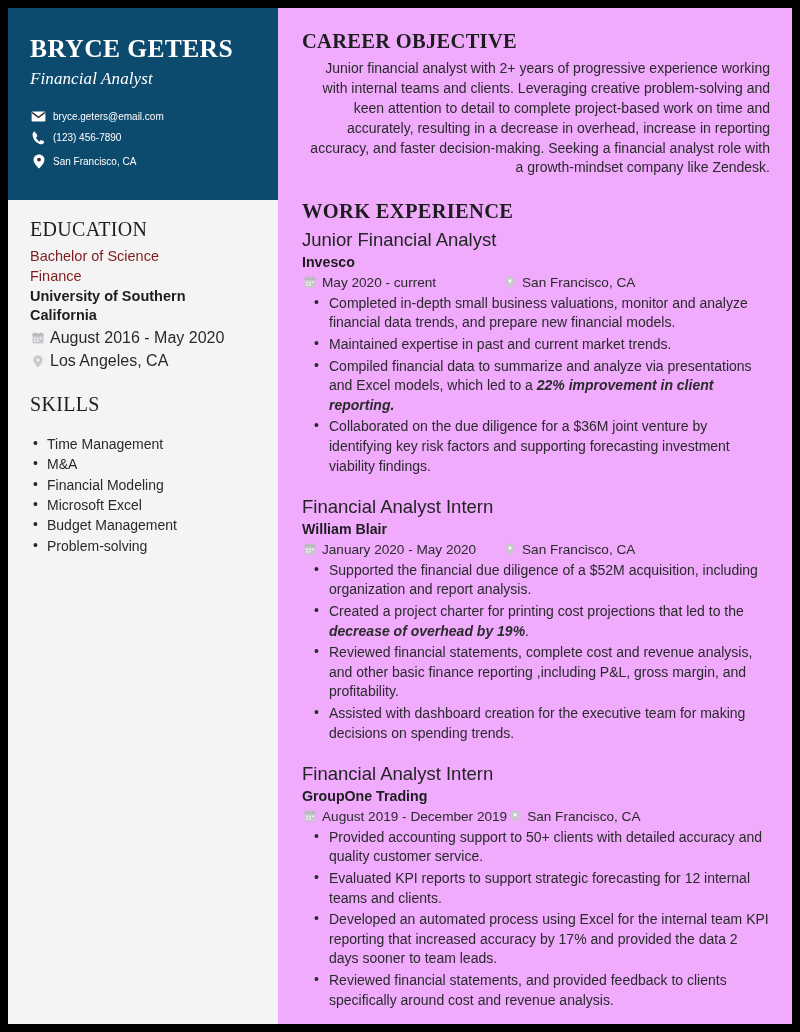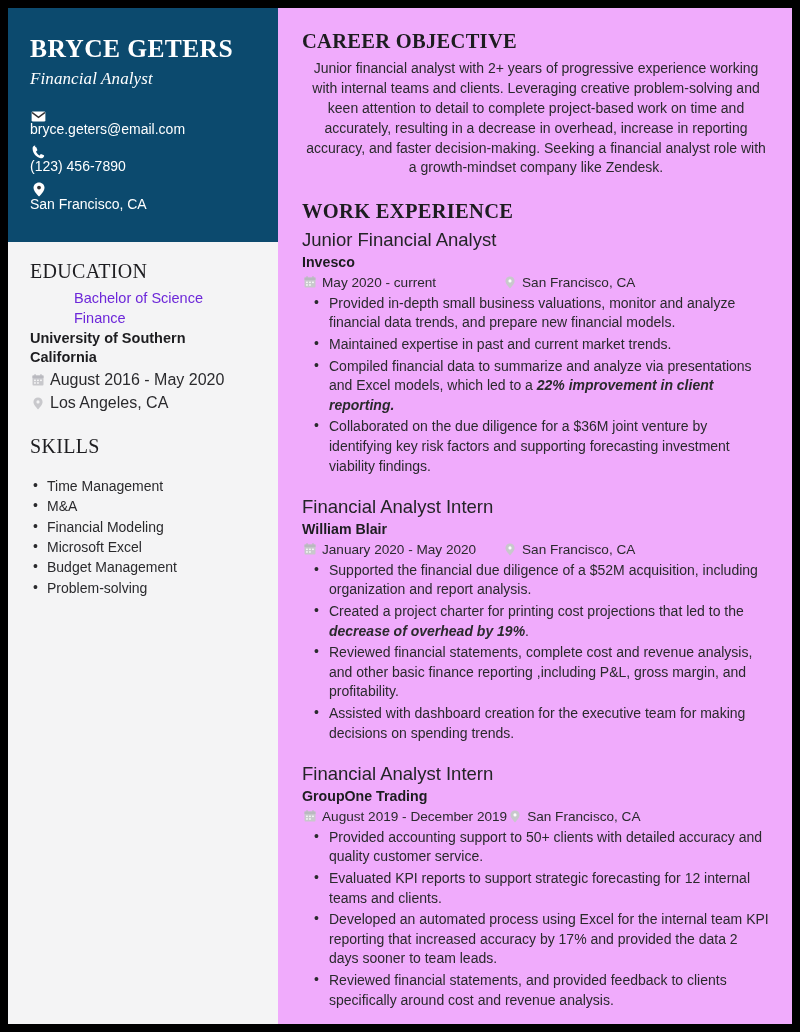--- a/index.html
+++ b/index.html
@@ -56,25 +56,25 @@
     letter-spacing: 0.1px;
   }
 
   .contact-list {
     margin-top: 22px;
     list-style: none;
   }
 
   .contact-item {
     display: flex;
+    align-items: center;
     color: #ffffff;
-    font-size: 14px;
+    font-size: 10px;
     line-height: 1.0;
     margin-bottom: 9px;
-    flex-direction: column;
   }
 
   .contact-item .ic {
     width: 17px;
     min-width: 17px;
     margin-right: 6px;
     display: flex;
     align-items: center;
     justify-content: center;
   }
@@ -85,24 +85,23 @@
     font-family: "Liberation Serif", serif;
     font-weight: normal;
     font-size: 20px;
     color: #1d1d20;
     letter-spacing: 0.3px;
     margin-bottom: 6px;
   }
 
   .edu-degree, .edu-field {
     font-size: 14.5px;
-    color: #6d28d9;
+    color: #7f1d1d;
     line-height: 1.35;
     font-weight: 400;
-    margin-left: 44px;
   }
 
   .edu-school {
     font-size: 14.5px;
     color: #1d1d20;
     font-weight: bold;
     line-height: 1.3;
     margin-top: 1px;
   }
 
@@ -165,21 +164,21 @@
     font-size: 20.5px;
     color: #1d1d20;
     letter-spacing: 0.3px;
     margin-bottom: 6px;
   }
 
   .objective-text {
     font-size: 14px;
     line-height: 1.42;
     color: #2a2a2d;
-    text-align: center;
+    text-align: right;
   }
 
   .work-section { margin-top: 22px; }
 
   .job { margin-bottom: 5px; }
   .job + .job { margin-top: 20px; }
 
   .job-title {
     font-size: 18.5px;
     font-weight: 400;
@@ -379,21 +378,21 @@
                 <span class="ic">
                   <svg width="10" height="13" viewBox="0 0 12 15">
                     <path d="M6 0.4 C2.9 0.4 0.5 2.8 0.5 5.8 C0.5 9.6 6 14.6 6 14.6 C6 14.6 11.5 9.6 11.5 5.8 C11.5 2.8 9.1 0.4 6 0.4 Z" fill="#c8c8cc"></path>
                     <circle cx="6" cy="5.6" r="1.9" fill="#ffffff"></circle>
                   </svg>
                 </span>
                 <span>San Francisco, CA</span>
               </span>
             </div>
             <ul class="bullets">
-              <li>Provided in-depth small business valuations, monitor and analyze financial data trends, and prepare new financial models.</li>
+              <li>Completed in-depth small business valuations, monitor and analyze financial data trends, and prepare new financial models.</li>
               <li>Maintained expertise in past and current market trends.</li>
               <li>Compiled financial data to summarize and analyze via presentations and Excel models, which led to a <b>22% improvement in client reporting.</b></li>
               <li>Collaborated on the due diligence for a $36M joint venture by identifying key risk factors and supporting forecasting investment viability findings.</li>
             </ul>
           </div>
           <div class="job">
             <div class="job-title">Financial Analyst Intern</div>
             <div class="job-company">William Blair</div>
             <div class="job-meta">
               <span class="date-cell">

